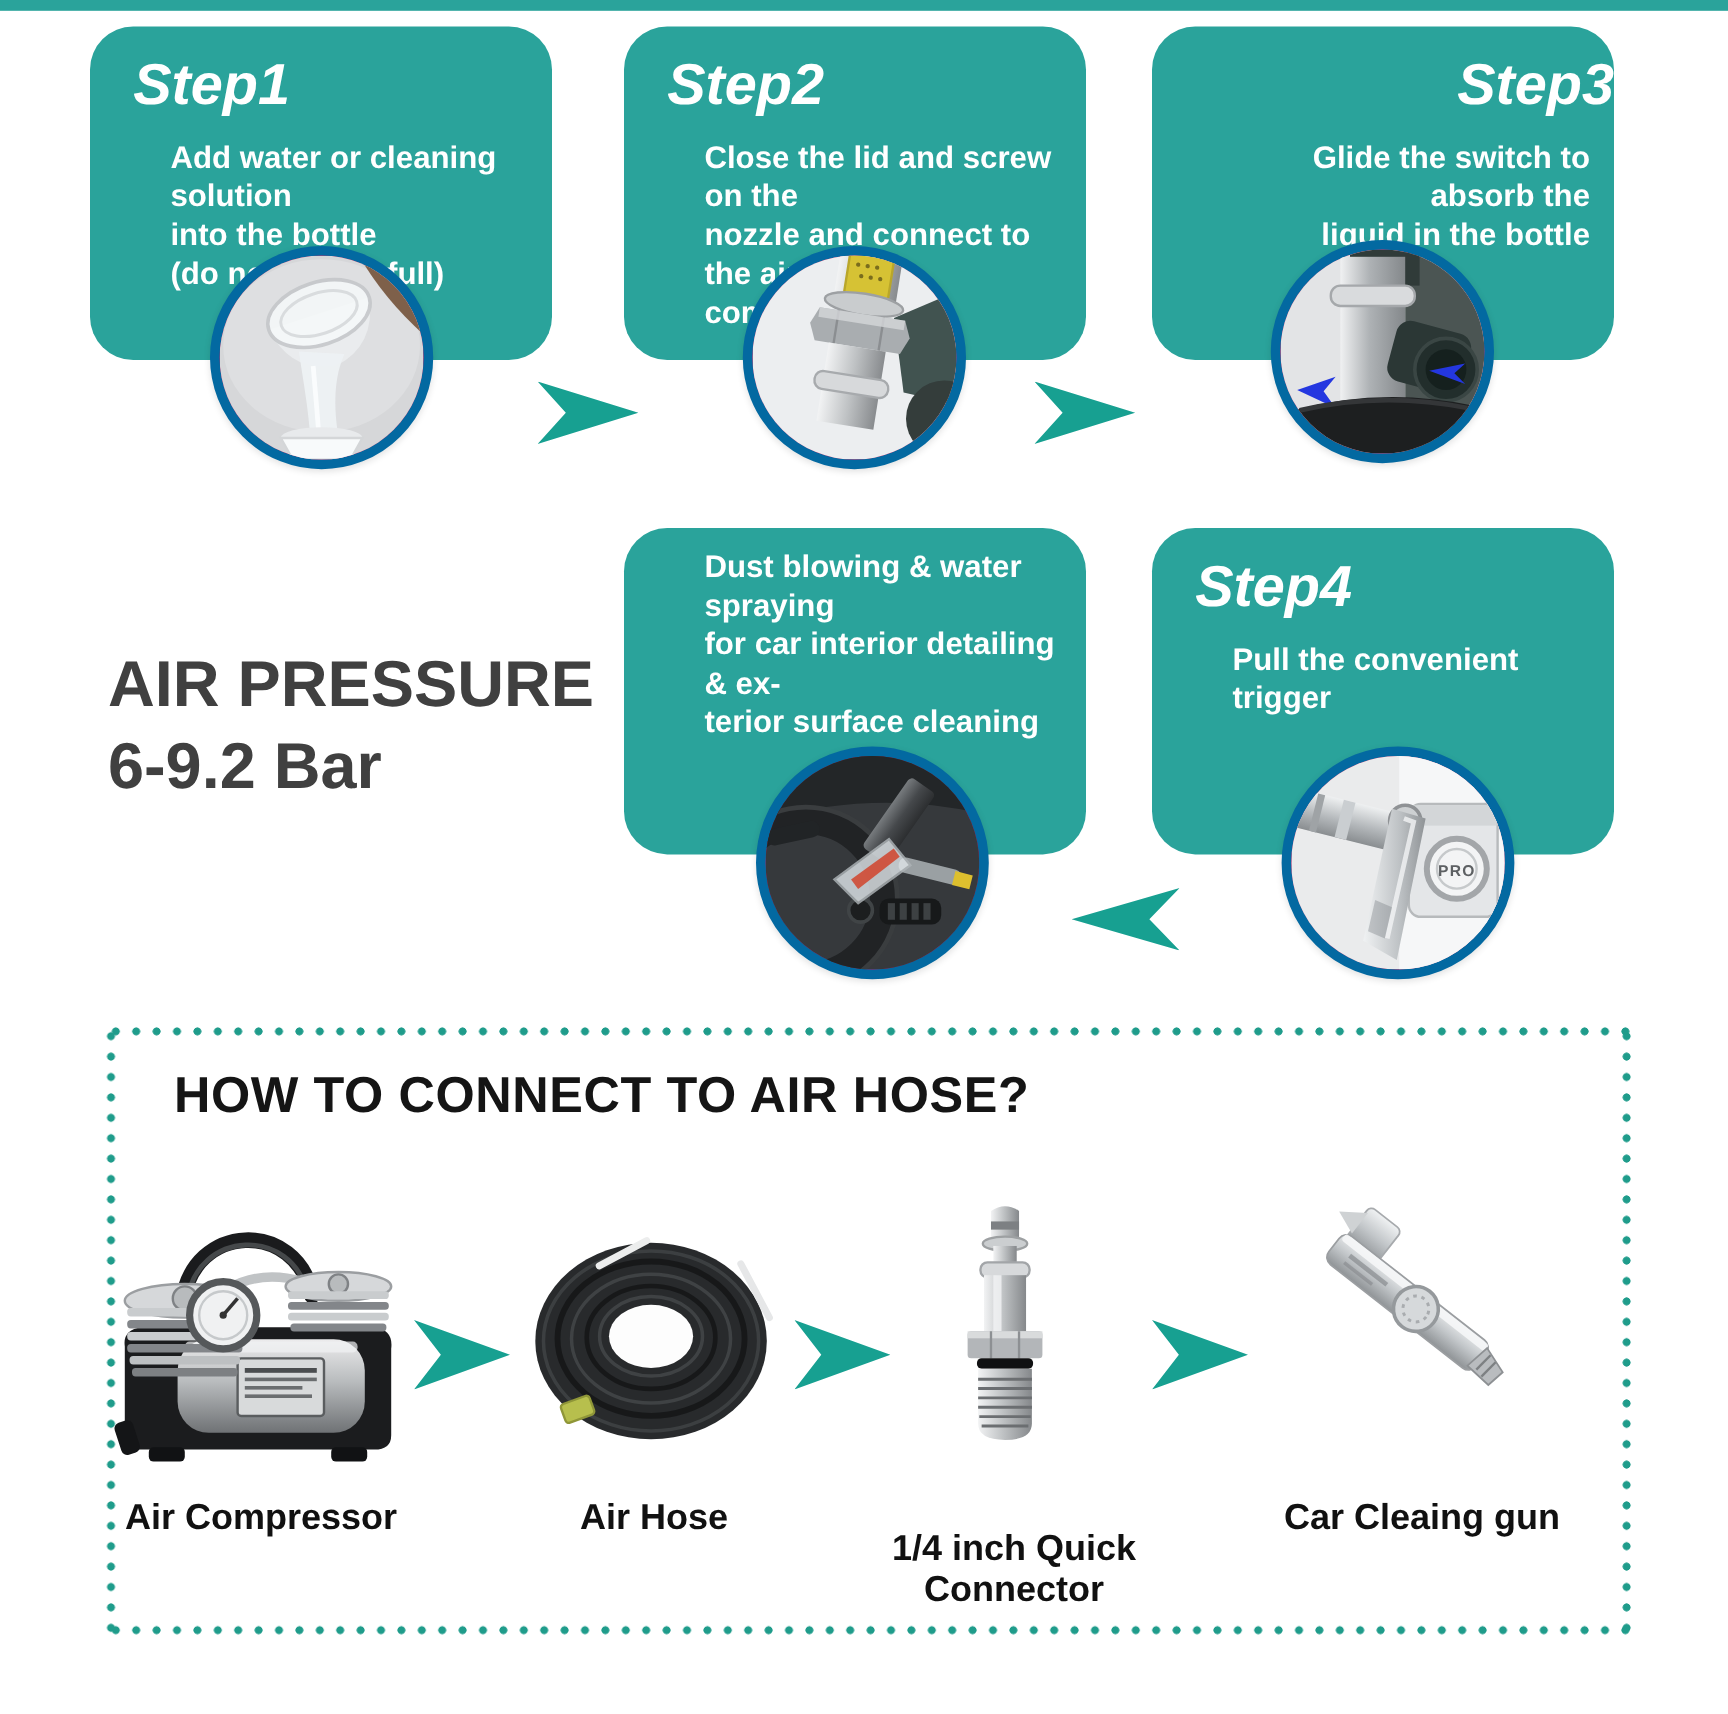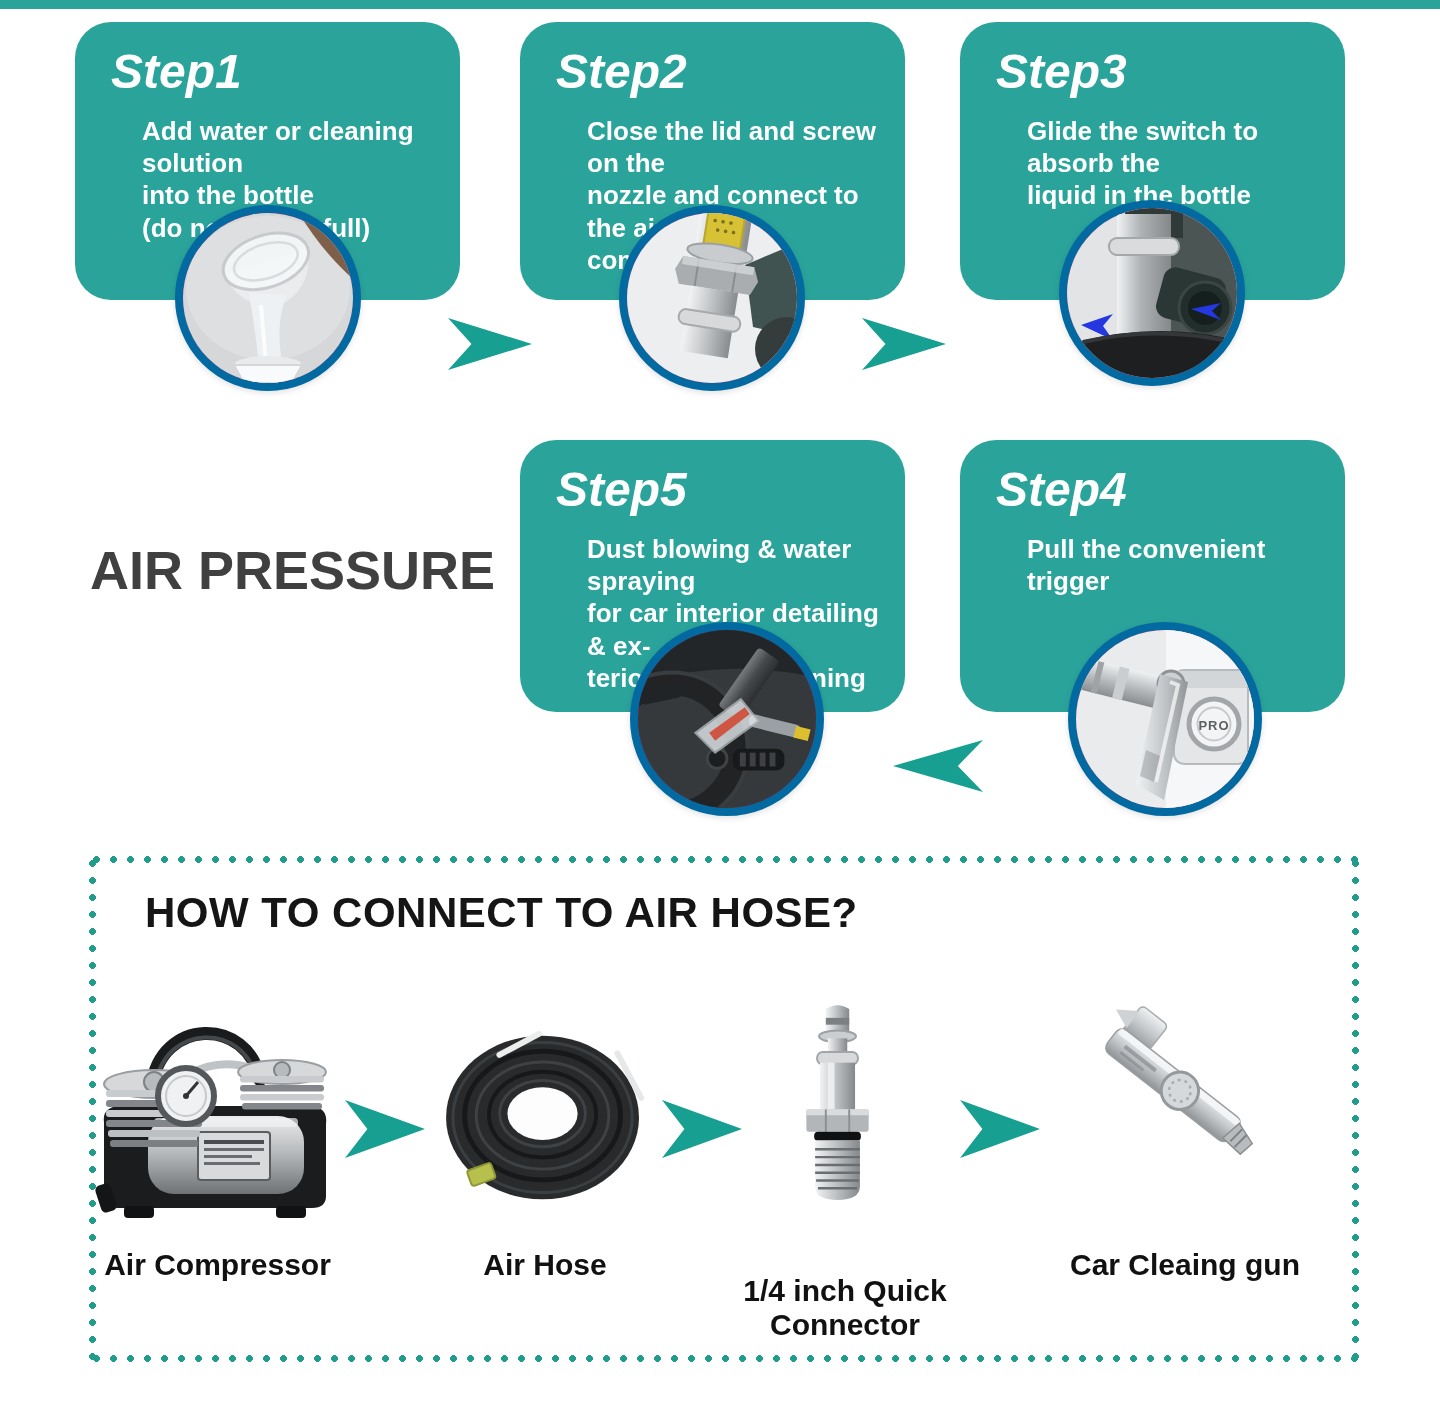--- a/index.html
+++ b/index.html
@@ -48,21 +48,21 @@
     <div class="step-desc">Add water or cleaning solution
 into the bottle
 (do not be too full)</div>
   </div>
   <div class="step-card row1" style="left:520px;">
     <div class="step-title">Step2</div>
     <div class="step-desc">Close the lid and screw on the
 nozzle and connect to the air
 com-pressor</div>
   </div>
-  <div class="step-card row1" style="left:960px;">
+  <div class="step-card row1" style="left:960px;text-align:right;">
     <div class="step-title">Step3</div>
     <div class="step-desc">Glide the switch to absorb the
 liquid in the bottle</div>
   </div>
 
   <div class="photo-circle" style="left:175px;top:205px;width:170px;height:170px;">
     <svg viewBox="0 0 170 170">
       <rect width="170" height="170" fill="#d6d7d9"></rect>
       <ellipse cx="85" cy="75" rx="82" ry="72" fill="#dedfe1"></ellipse>
       <path d="M116,0 H170 V66 C148,46 130,24 116,0 Z" fill="#7e604a"></path>
@@ -130,24 +130,24 @@
       <path d="M10,134 Q85,114 160,130 L170,170 L0,170 Z" fill="#1d1f20"></path>
       <path d="M16,134 Q85,118 156,132" stroke="#343638" stroke-width="4" fill="none"></path>
     </svg>
   </div>
 
   <div class="chev chev-right" style="left:448px;top:318px;width:84px;height:52px;"></div>
   <div class="chev chev-right" style="left:862px;top:318px;width:84px;height:52px;"></div>
 
   <div class="air-pressure">
     <div>AIR PRESSURE</div>
+    <div>6-9.2 Bar</div>
   </div>
 
   <div class="step-card row2" style="left:520px;">
-    <div class="step-title">Step5</div>
     <div class="step-desc">Dust blowing &amp; water spraying
 for car interior detailing &amp; ex-
 terior surface cleaning</div>
   </div>
   <div class="step-card row2" style="left:960px;">
     <div class="step-title">Step4</div>
     <div class="step-desc">Pull the convenient trigger</div>
   </div>
 
   <div class="photo-circle" style="left:630px;top:622px;width:178px;height:178px;">

